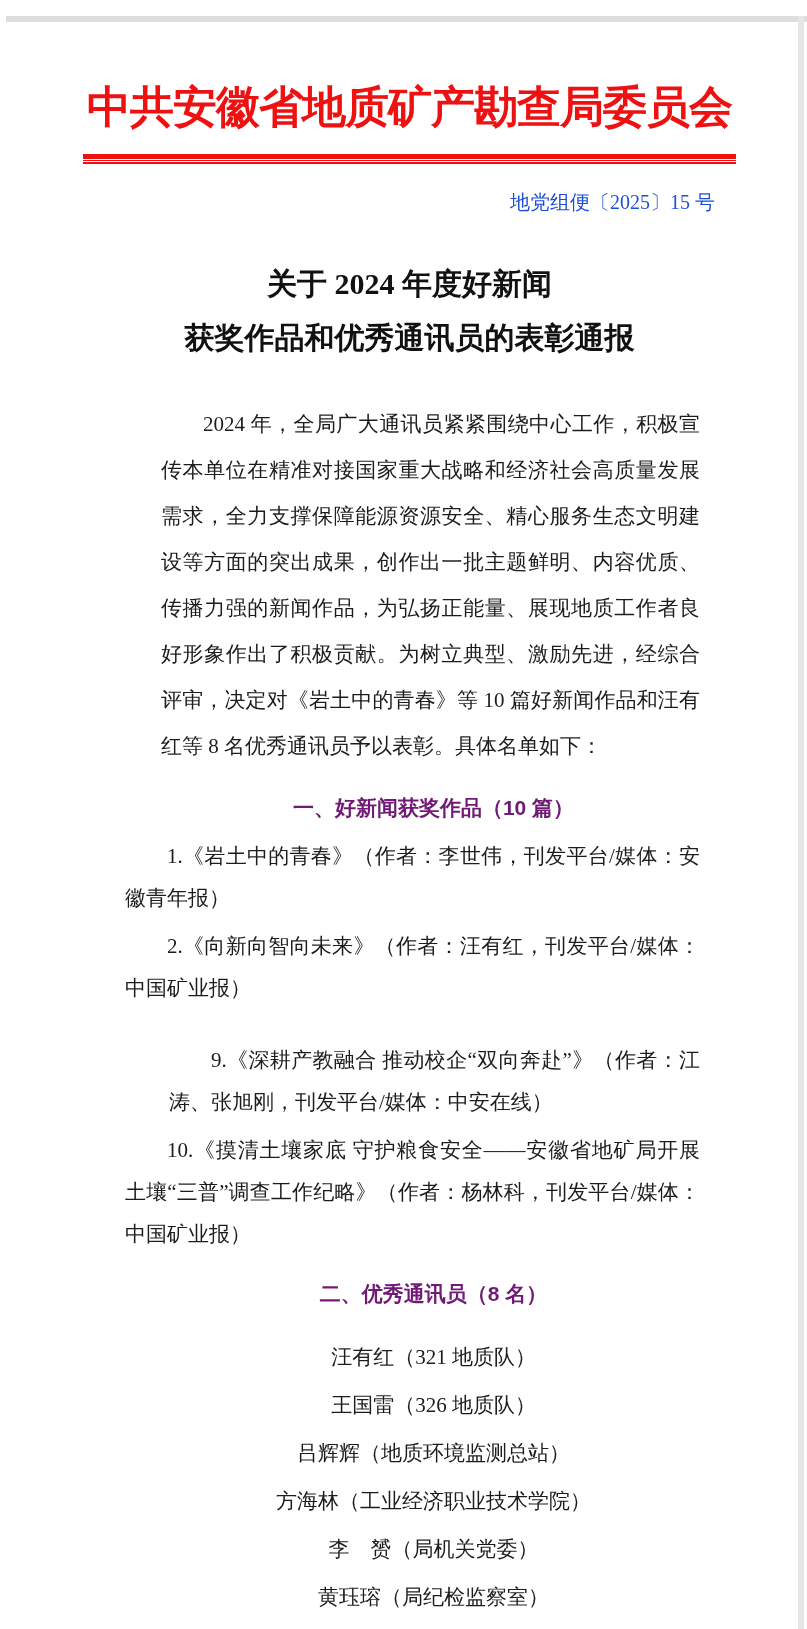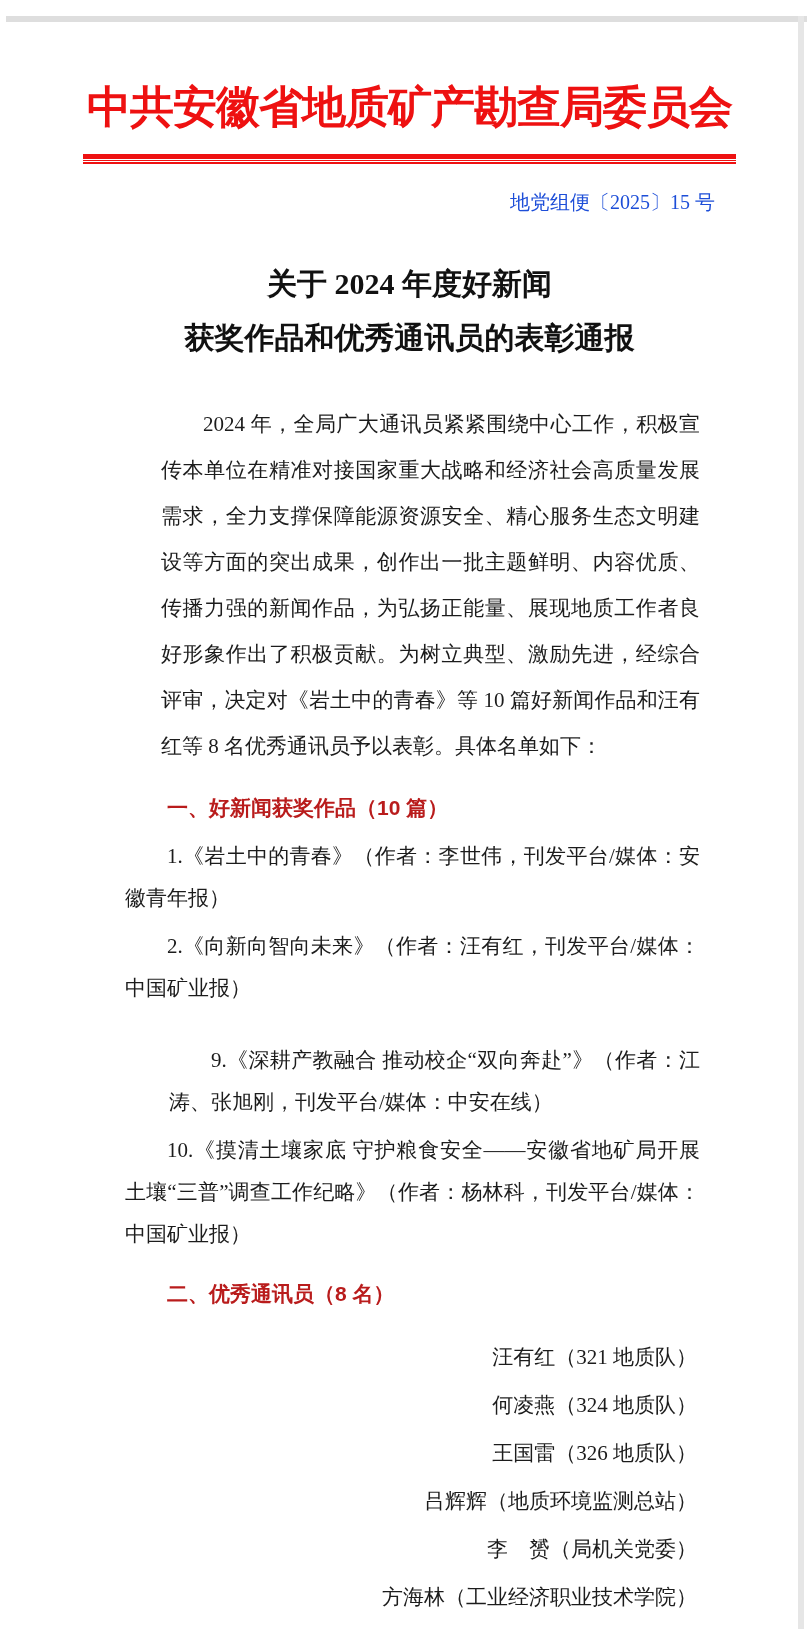--- a/index.html
+++ b/index.html
@@ -81,38 +81,38 @@
     text-indent: 2em;
     margin-left: 36px;
   }
   .section-heading {
     margin-top: 12px;
     line-height: 42px;
     text-indent: 2em;
     font-family: "Liberation Sans", "DejaVu Sans", sans-serif;
     font-weight: bold;
     font-size: 21px;
-    color: #b91c1c;
-    text-align: left;
+    color: #701a75;
+    text-align: center;
   }
   .award-item {
     line-height: 42px;
     text-indent: 2em;
   }
   .award-gap {
     margin-top: 24px;
     margin-left: 44px;
   }
   .names {
     margin-top: 12px;
   }
   .communicator {
     line-height: 42px;
     text-indent: 2em;
-    text-align: right;
+    text-align: center;
   }
 </style>
 </head>
 <body>
 
 <div class="page">
   <div class="top-hairline"></div>
   <div class="right-hairline"></div>
 
   <div class="org-title">中共安徽省地质矿产勘查局委员会</div>
@@ -134,21 +134,20 @@
 
     <p class="award-item">1.《岩土中的青春》（作者：李世伟，刊发平台/媒体：安徽青年报）</p>
     <p class="award-item">2.《向新向智向未来》（作者：汪有红，刊发平台/媒体：中国矿业报）</p>
     <p class="award-item award-gap">9.《深耕产教融合 推动校企“双向奔赴”》（作者：江涛、张旭刚，刊发平台/媒体：中安在线）</p>
     <p class="award-item">10.《摸清土壤家底 守护粮食安全——安徽省地矿局开展土壤“三普”调查工作纪略》（作者：杨林科，刊发平台/媒体：中国矿业报）</p>
 
     <p class="section-heading">二、优秀通讯员（8 名）</p>
 
     <div class="names">
       <p class="communicator">汪有红（321 地质队）</p>
-      <p class="communicator">何凌燕（324 地质队）</p>
       <p class="communicator">王国雷（326 地质队）</p>
       <p class="communicator">吕辉辉（地质环境监测总站）</p>
+      <p class="communicator">方海林（工业经济职业技术学院）</p>
       <p class="communicator">李　赟（局机关党委）</p>
-      <p class="communicator">方海林（工业经济职业技术学院）</p>
       <p class="communicator">黄珏瑢（局纪检监察室）</p>
     </div>
   </div>
 </div>
 
 </body></html>

